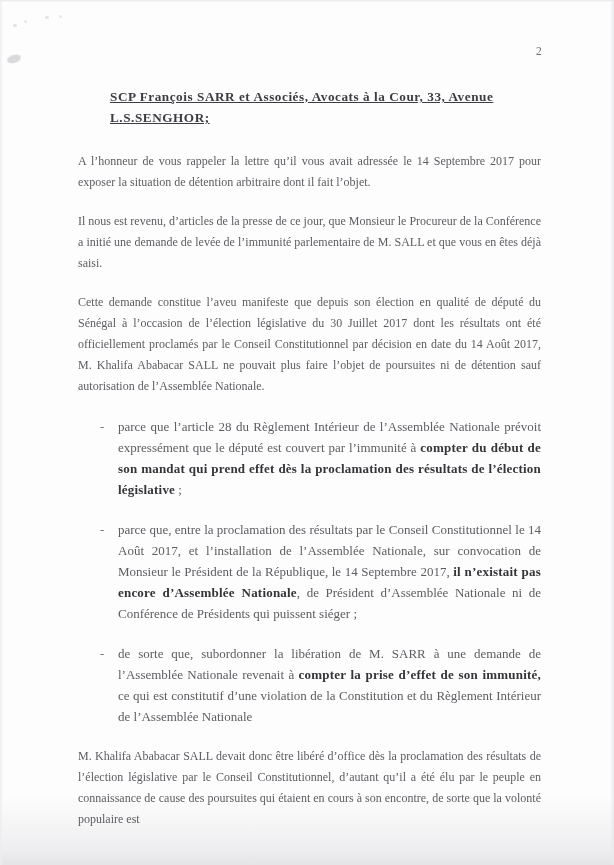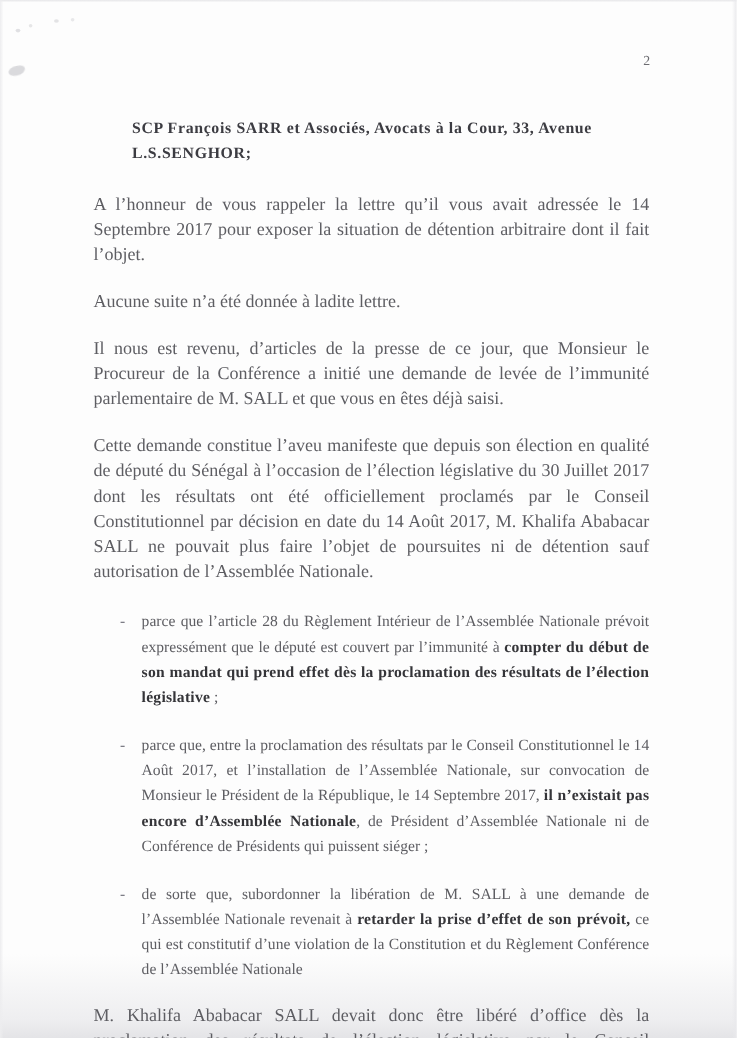--- a/index.html
+++ b/index.html
@@ -91,29 +91,30 @@
   }
 
   .letterhead {
     font-weight: bold;
     font-size: 13.2px;
     color: #3c3c42;
     letter-spacing: .55px;
     line-height: 21px;
     text-align: justify;
     text-align-last: left;
-    margin: 14px 0 23px 0;
+    margin: 4px 0 23px 0;
     padding-left: 32px;
     text-indent: 0;
+    text-decoration: underline;
   }
   .letterhead .lh-line1 { display: block; text-align: justify; }
 
   p.para {
     margin: 0 0 18px 0;
-    font-size: 15px;
+    font-size: 12px;
     line-height: 21px;
     text-align: justify;
     text-align-last: left;
     color: #5d5d62;
   }
 
   .bullets {
     list-style: none;
     margin: 19px 0 19px 0;
     padding: 0;
@@ -164,38 +165,37 @@
 
   <div class="content">
 
     <div class="letterhead">
       <span class="lh-line1">SCP François SARR et Associés, Avocats à la Cour, 33, Avenue</span>
       <span>L.S.SENGHOR;</span>
     </div>
 
     <p class="para">A l’honneur de vous rappeler la lettre qu’il vous avait adressée le 14 Septembre 2017 pour exposer la situation de détention arbitraire dont il fait l’objet.</p>
 
-    <p class="para">Aucune suite n’a été donnée à ladite lettre.</p>
 
     <p class="para">Il nous est revenu, d’articles de la presse de ce jour, que Monsieur le Procureur de la Conférence a initié une demande de levée de l’immunité parlementaire de M. SALL et que vous en êtes déjà saisi.</p>
 
     <p class="para">Cette demande constitue l’aveu manifeste que depuis son élection en qualité de député du Sénégal à l’occasion de l’élection législative du 30 Juillet 2017 dont les résultats ont été officiellement proclamés par le Conseil Constitutionnel par décision en date du 14 Août 2017, M. Khalifa Ababacar SALL ne pouvait plus faire l’objet de poursuites ni de détention sauf autorisation de l’Assemblée Nationale.</p>
 
 
     <ul class="bullets">
       <li>
         <span class="bullet-dash">-</span>
         <span>parce que l’article 28 du Règlement Intérieur de l’Assemblée Nationale prévoit expressément que le député est couvert par l’immunité à </span><b>compter du début de son mandat qui prend effet dès la proclamation des résultats de l’élection législative</b><span> ;</span>
       </li>
       <li>
         <span class="bullet-dash">-</span>
         <span>parce que, entre la proclamation des résultats par le Conseil Constitutionnel le 14 Août 2017, et l’installation de l’Assemblée Nationale, sur convocation de Monsieur le Président de la République, le 14 Septembre 2017, </span><b>il n’existait pas encore d’Assemblée Nationale</b><span>, de Président d’Assemblée Nationale ni de Conférence de Présidents qui puissent siéger ;</span>
       </li>
       <li>
         <span class="bullet-dash">-</span>
-        <span>de sorte que, subordonner la libération de M. SALL à une demande de l’Assemblée Nationale revenait à </span><b>retarder la prise d’effet de son prévoit,</b><span> ce qui est constitutif d’une violation de la Constitution et du Règlement Conférence de l’Assemblée Nationale</span>
+        <span>de sorte que, subordonner la libération de M. SARR à une demande de l’Assemblée Nationale revenait à </span><b>compter la prise d’effet de son immunité,</b><span> ce qui est constitutif d’une violation de la Constitution et du Règlement Intérieur de l’Assemblée Nationale</span>
       </li>
     </ul>
 
     <p class="para">M. Khalifa Ababacar SALL devait donc être libéré d’office dès la proclamation des résultats de l’élection législative par le Conseil Constitutionnel, d’autant qu’il a été élu par le peuple en connaissance de cause des poursuites qui étaient en cours à son encontre, de sorte que la volonté populaire est</p>
 
   </div>
 </div>
 
 </body></html>

